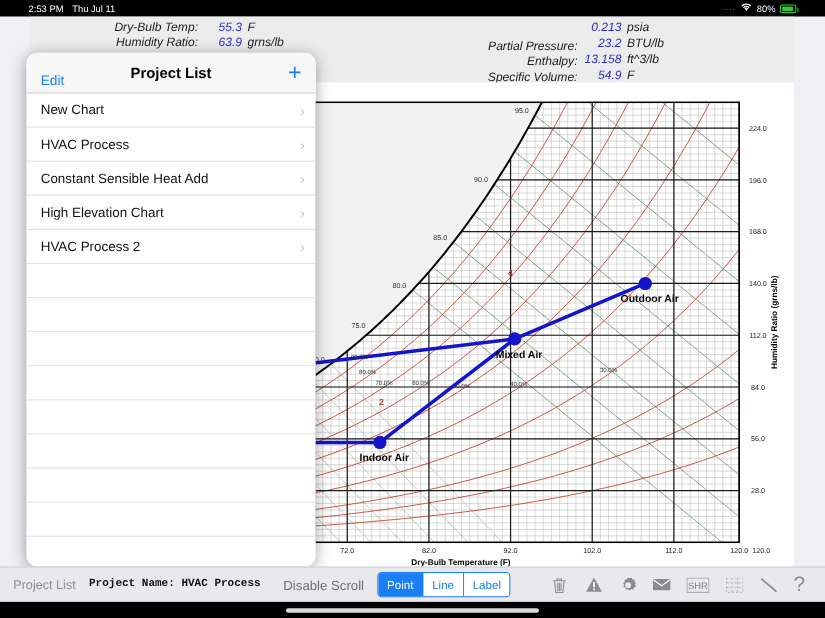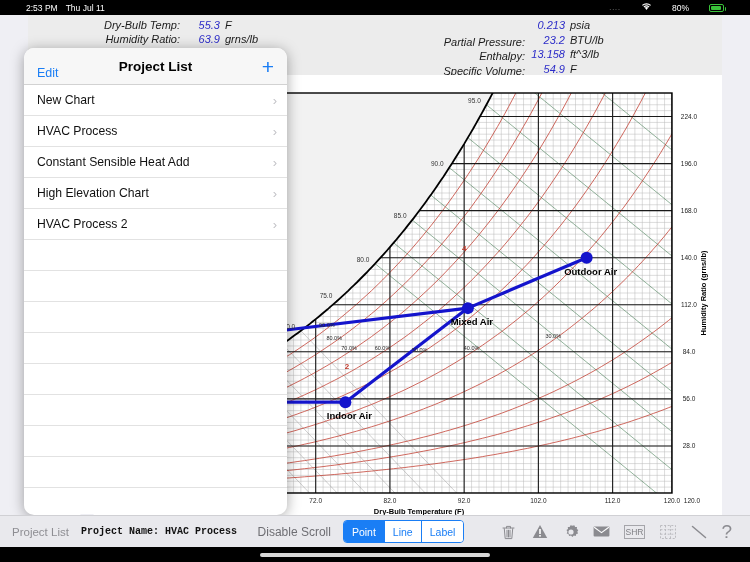--- a/index.html
+++ b/index.html
@@ -11,21 +11,21 @@
   }
   #screen { position: relative; width: 750px; height: 562px; background: #000; }
 
   
   #statusbar {
     position: absolute; left: 0; top: 0; width: 750px; height: 15px;
     background: #000; color: #fff; font-size: 8.5px;
     display: flex; align-items: center; padding: 0 26px;
   }
   #statusbar .sb-left { display: flex; gap: 8px; align-items: center; }
-  #statusbar .sb-right { margin-left: auto; display: flex; gap: 20px; align-items: center; }
+  #statusbar .sb-right { margin-left: auto; display: flex; gap: 4px; align-items: center; }
   .wifi-ic { font-size: 8px; }
   .batt {
     display: inline-block; width: 15px; height: 8px; border: 1px solid #3ac23a;
     border-radius: 2px; position: relative; background: #000;
   }
   .batt::after {
     content: ""; position: absolute; left: 1px; top: 1px; bottom: 1px; width: 10px;
     background: #3ac23a; border-radius: 1px;
   }
   .batt::before {

